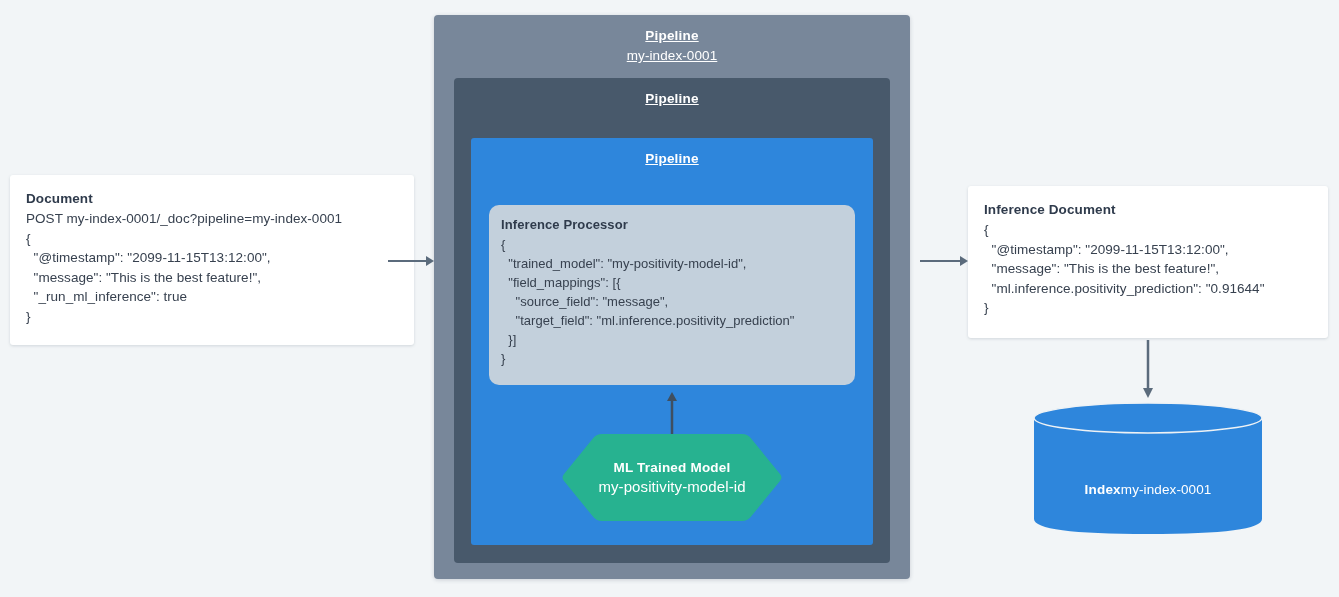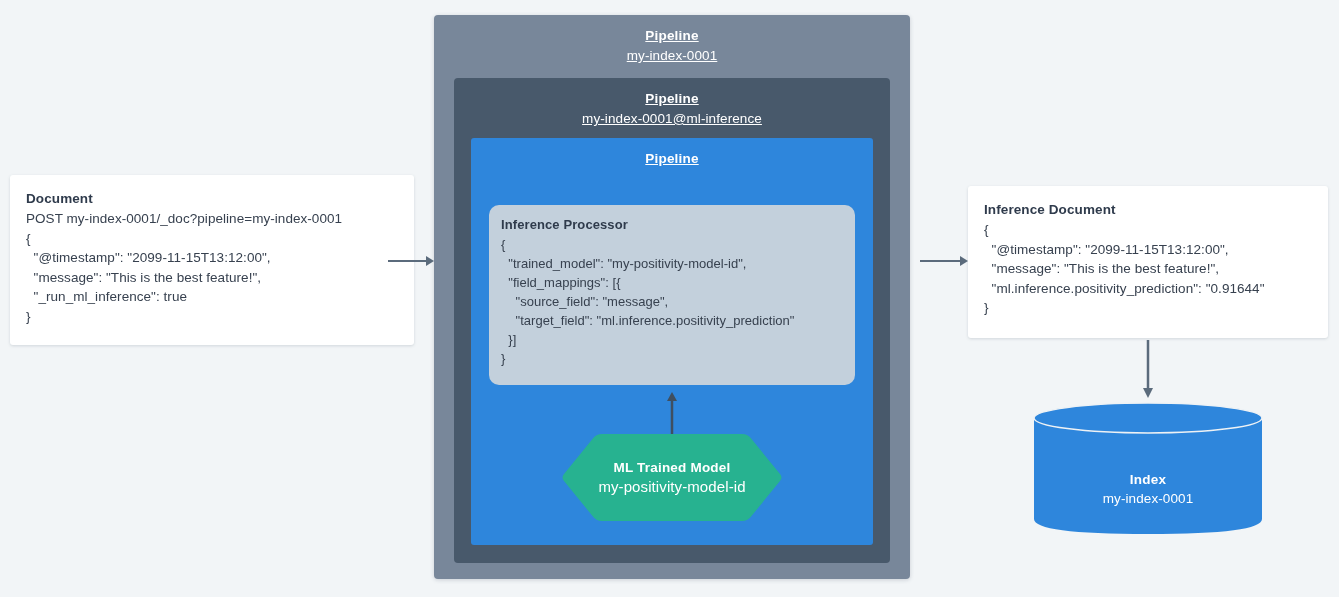--- a/index.html
+++ b/index.html
@@ -149,21 +149,21 @@
     position: absolute;
     left: 1033px; top: 402px;
     width: 230px; height: 133px;
   }
   .cylinder svg { display: block; }
   .cyl-label {
     position: absolute;
     left: 0; top: 42px;
     width: 230px; height: 91px;
     display: flex;
-    flex-direction: column;
+    flex-direction: row;
     align-items: center;
     justify-content: center;
     color: #ffffff;
     pointer-events: none;
   }
   .cyl-label .k {
     font-size: 13.5px;
     font-weight: bold;
     line-height: 19px;
     letter-spacing: 0.2px;
@@ -202,21 +202,20 @@
 
   <div class="pipe-outer">
     <div class="pipe-head">
       <span class="k">Pipeline</span>
       <span class="v">my-index-0001</span>
     </div>
 
     <div class="pipe-mid">
       <div class="pipe-head">
         <span class="k">Pipeline</span>
-        <span class="v">my-index-0001@ml-inference</span>
       </div>
 
       <div class="pipe-inner">
         <div class="pipe-head">
           <span class="k">Pipeline</span>
         </div>
 
         <div class="proc-panel">
           <div class="proc-title">Inference Processor</div>
           <div class="proc-line">{</div>

